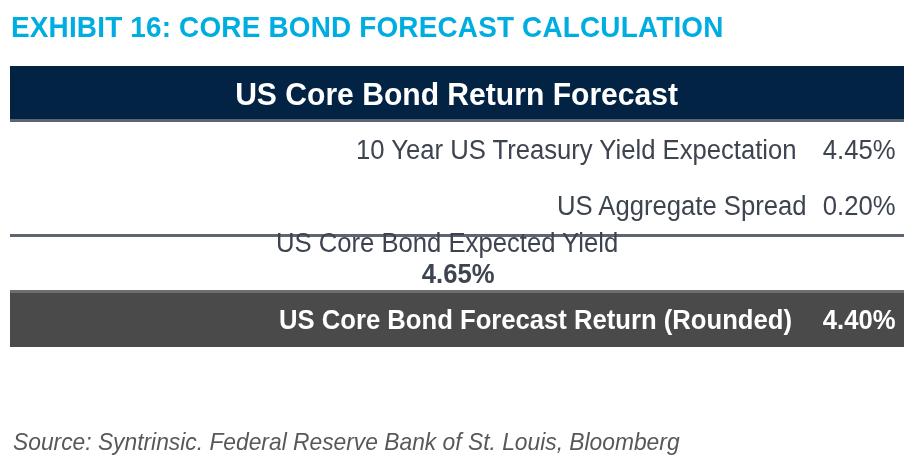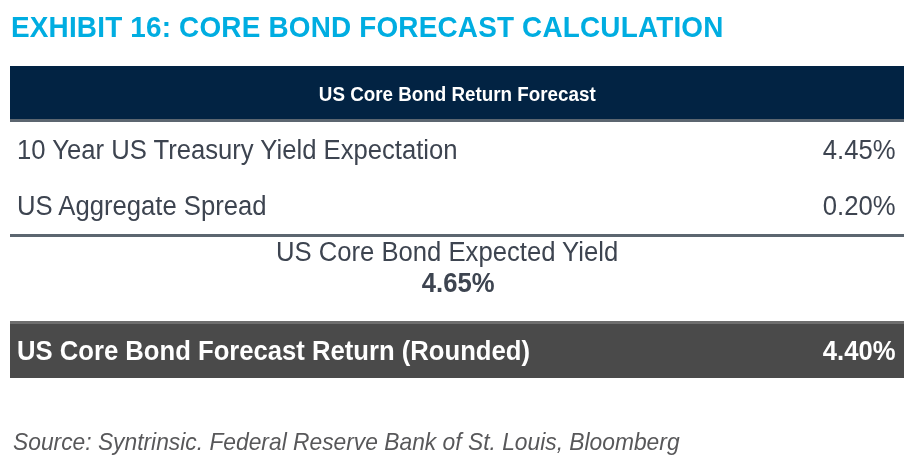--- a/index.html
+++ b/index.html
@@ -47,36 +47,36 @@
     top: 66px;
     width: 894px;
   }
 
   .table-header {
     background: #022343;
     color: #ffffff;
     height: 56px;
     line-height: 56px;
     text-align: center;
-    font-size: 20px;
+    font-size: 32px;
     font-weight: bold;
     border-bottom: 3px solid #5c6670;
     box-sizing: border-box;
   }
   .table-header .hdr-text {
     display: inline-block;
     transform: scaleX(0.94);
     transform-origin: center center;
     white-space: nowrap;
   }
 
   .row {
     display: flex;
     align-items: center;
-    justify-content: space-between;
+    justify-content: flex-end;
     height: 56px;
     box-sizing: border-box;
     padding: 0 8px 0 7px;
     color: #3D4450;
     font-size: 27px;
   }
   .row .label,
   .row .value {
     display: inline-block;
     white-space: nowrap;
@@ -91,21 +91,20 @@
   }
 
   .row .value.bold { font-weight: bold; }
 
   .row.total {
     background: #4A4A4A;
     color: #ffffff;
     font-weight: bold;
     height: 57px;
     border-top: 3px solid #6e6e6e;
-    margin-top: 31px;
   }
 
   
   .source-note {
     position: absolute;
     left: 13px;
     top: 428px;
     font-size: 24px;
     font-style: italic;
     color: #58585A;

